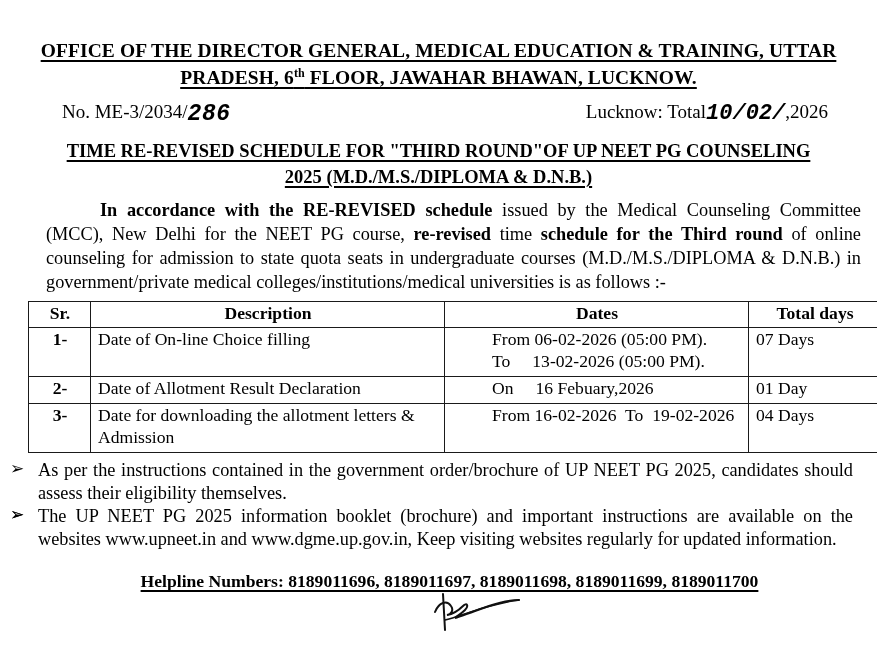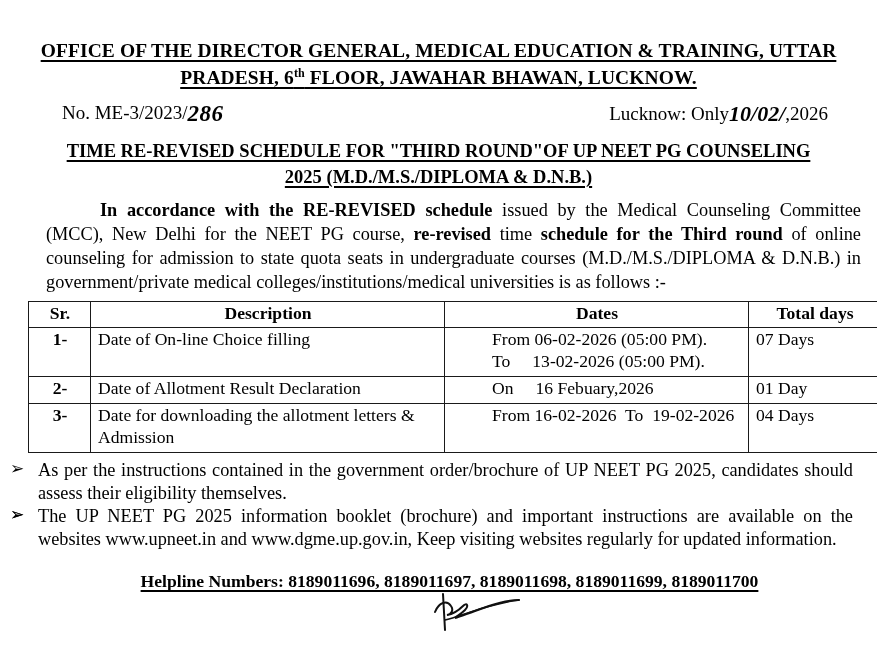--- a/index.html
+++ b/index.html
@@ -59,21 +59,21 @@
     top: 2px;
     white-space: nowrap;
   }
   .dateno {
     position: absolute;
     right: 49px;
     top: 2px;
     white-space: nowrap;
   }
   .hand {
-    font-family: Liberation Serif, serif;
+    font-family: Liberation Mono, monospace;
     font-style: italic;
     font-size: 23px;
     font-weight: 600;
     letter-spacing: 0.5px;
     vertical-align: -2px;
   }
   .hand.sm {
     font-size: 22px;
     letter-spacing: 0px;
     vertical-align: -1px;
@@ -197,22 +197,22 @@
   <div class="letterhead">
     <div>
       <span class="ln l1">OFFICE OF THE DIRECTOR GENERAL, MEDICAL EDUCATION &amp; TRAINING, UTTAR</span>
     </div>
     <div>
       <span class="ln"><span>PRADESH, 6</span><sup class="ord">th</sup><span> FLOOR, JAWAHAR BHAWAN, LUCKNOW.</span></span>
     </div>
   </div>
 
   <div class="refline">
-    <div class="refno"><span>No. ME-3/2023/</span><span class="hand">286</span></div>
-    <div class="dateno"><span>Lucknow: Only</span><span class="hand sm">10/02/</span><span>,2026</span></div>
+    <div class="refno"><span>No. ME-3/2034/</span><span class="hand">286</span></div>
+    <div class="dateno"><span>Lucknow: Total</span><span class="hand sm">10/02/</span><span>,2026</span></div>
   </div>
 
   <div class="doctitle">
     <div>
       <span class="ln">TIME RE-REVISED SCHEDULE FOR "THIRD ROUND"OF UP NEET PG COUNSELING</span>
     </div>
     <div>
       <span class="ln">2025 (M.D./M.S./DIPLOMA &amp; D.N.B.)</span>
     </div>
   </div>

